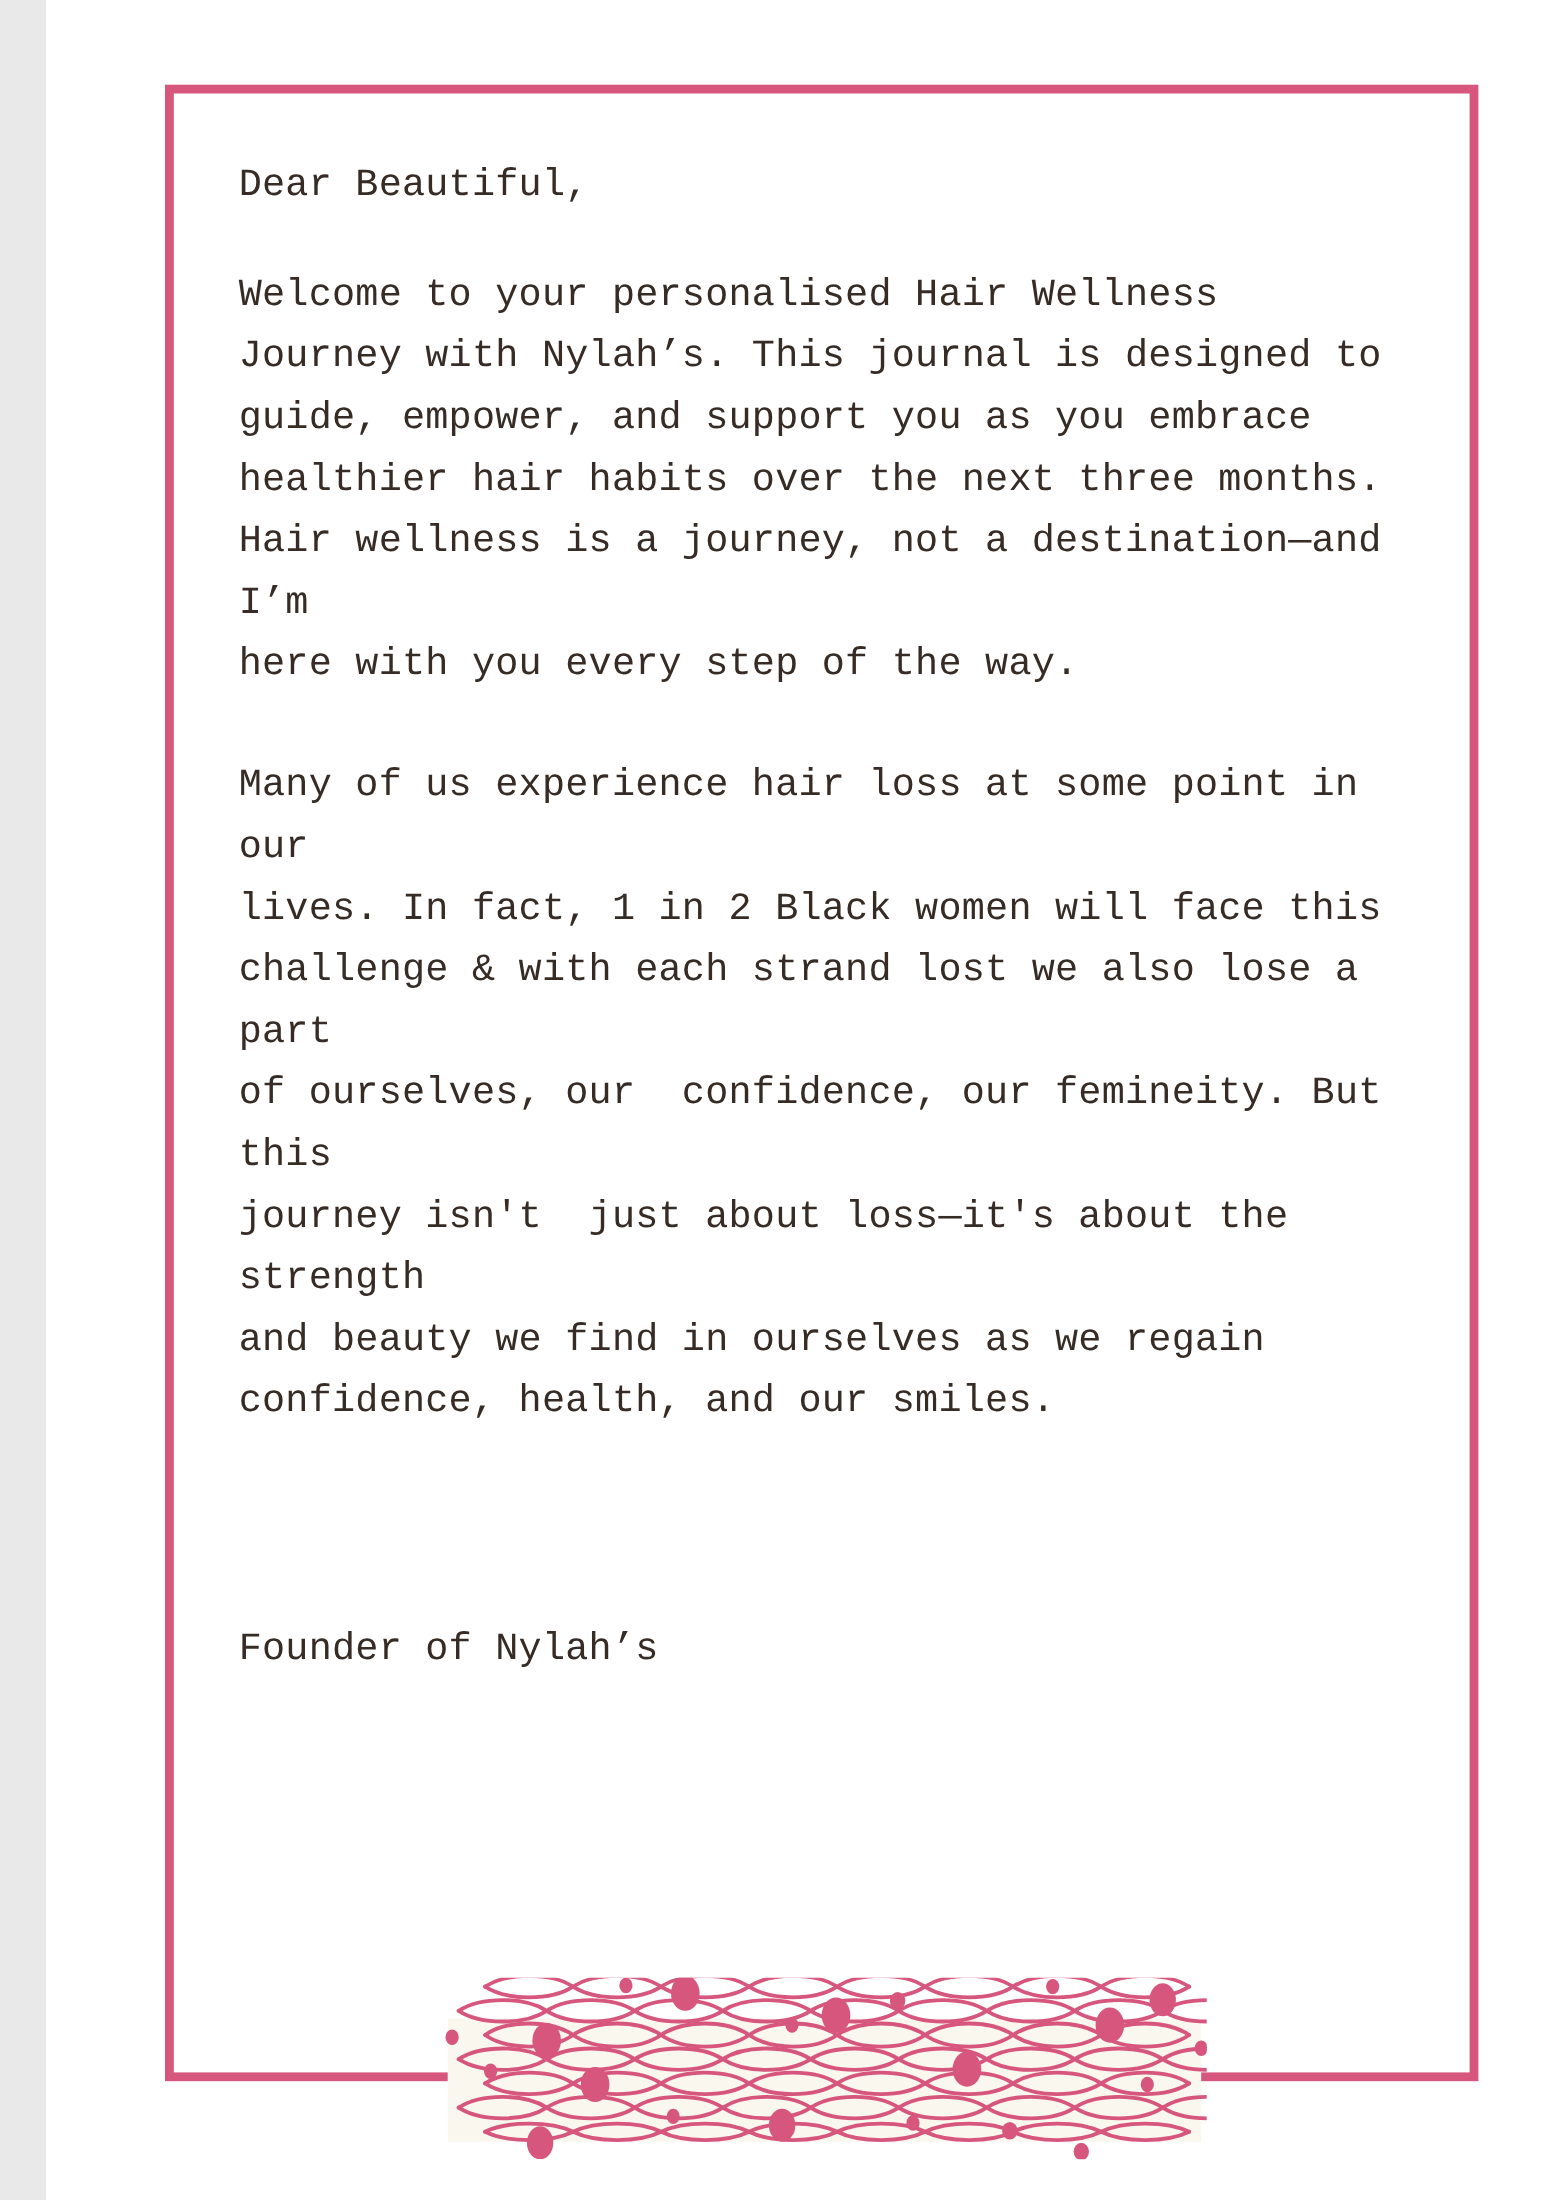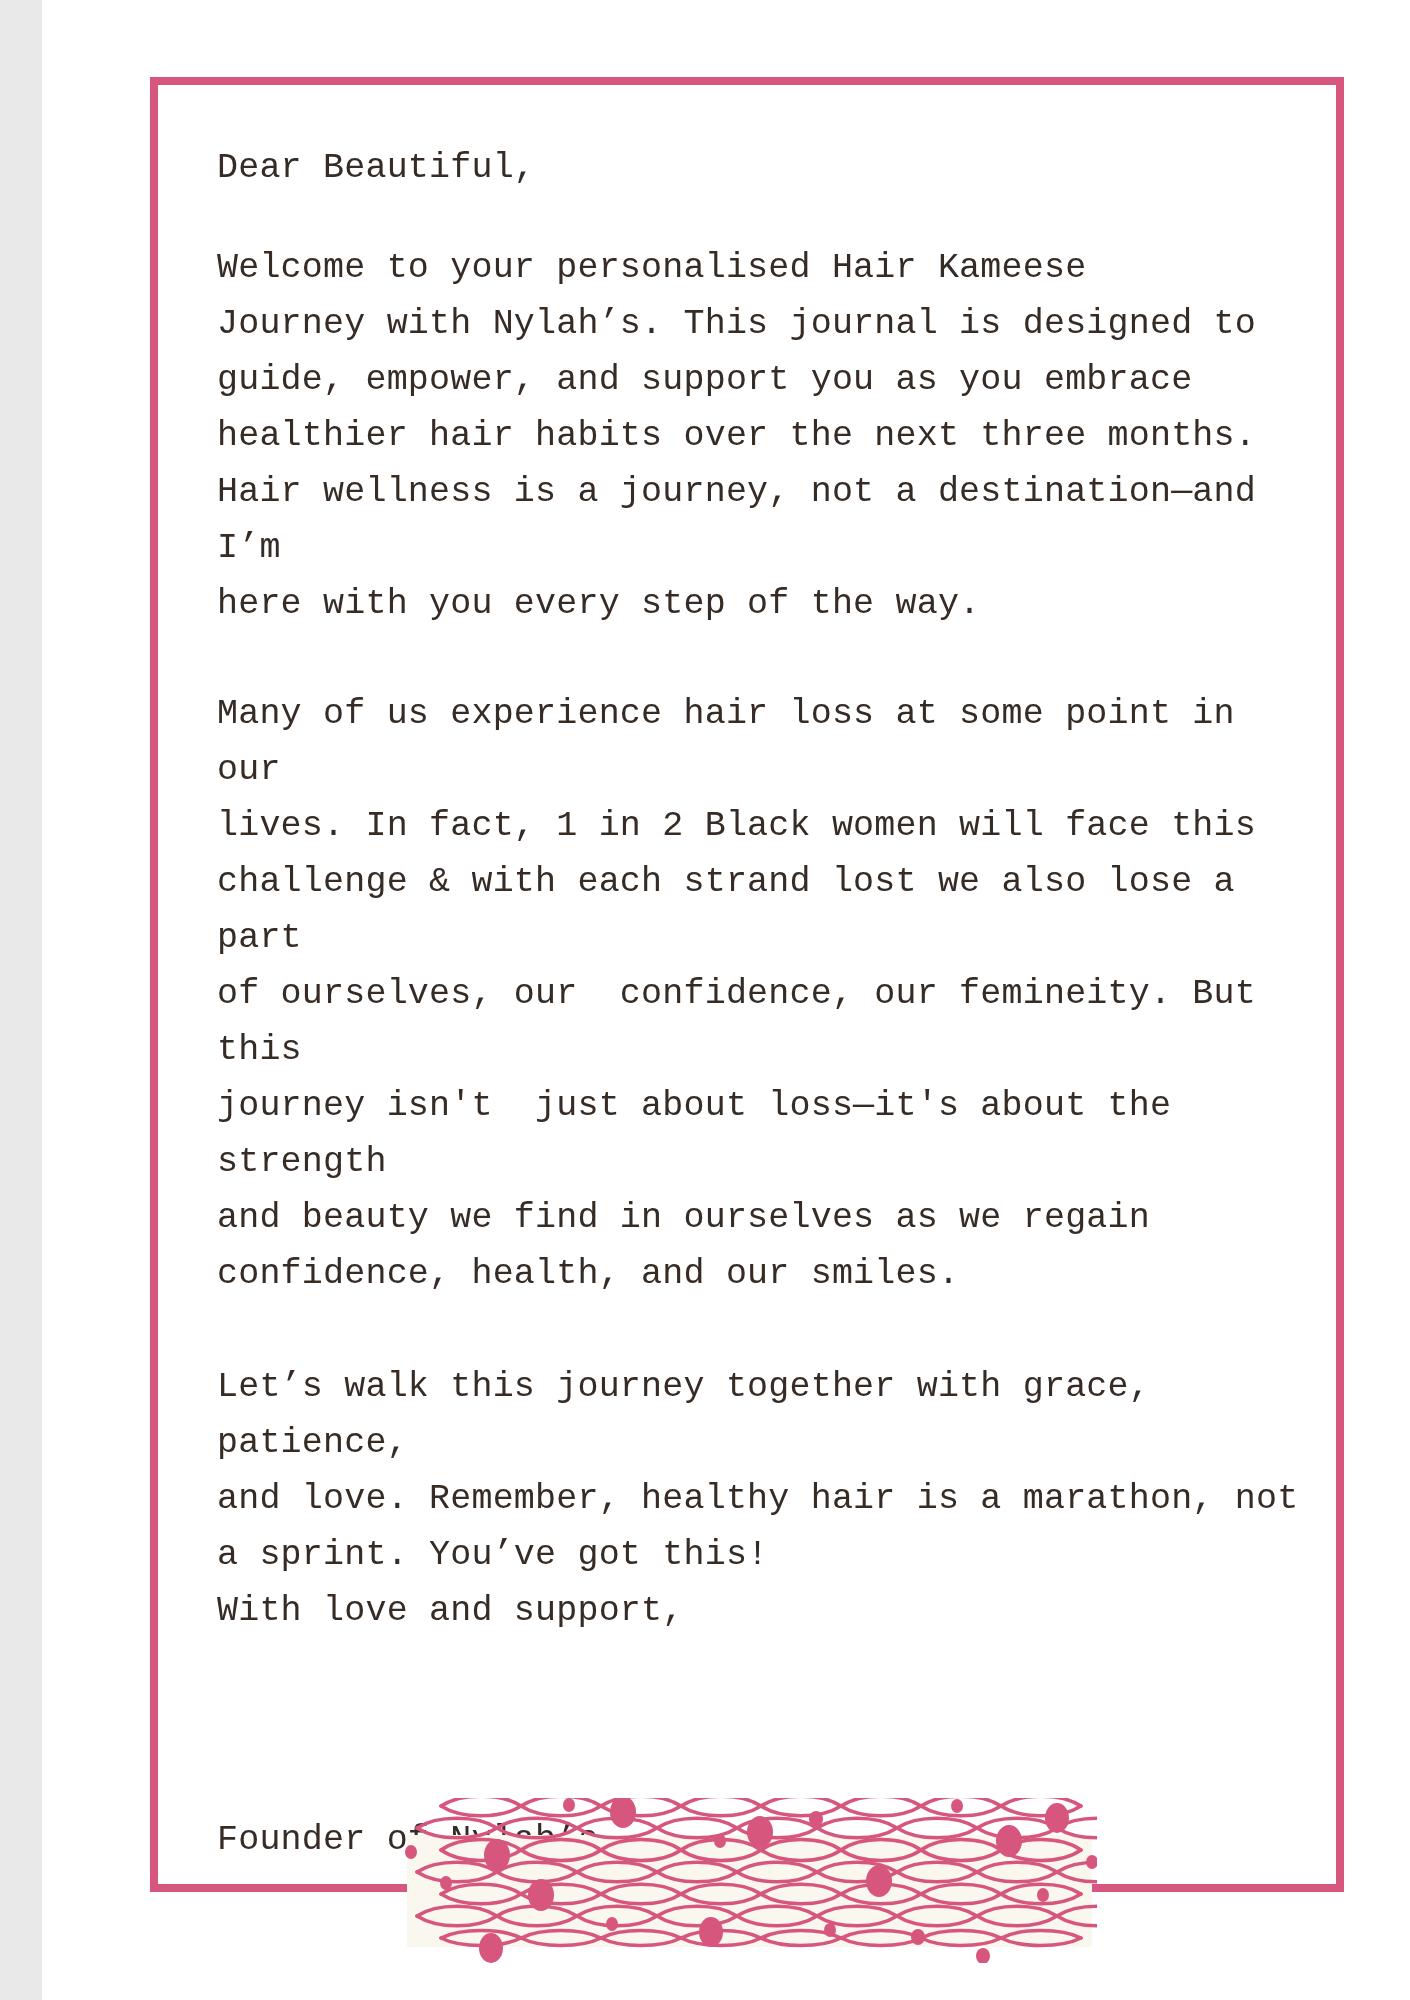--- a/index.html
+++ b/index.html
@@ -65,37 +65,33 @@
 </style>
 </head>
 <body>
 
 <div id="canvas">
 
   <div class="frame">
     <div class="letter">
       <p class="para greeting">Dear Beautiful,</p>
 
-      <p class="para p-welcome">Welcome to your personalised Hair Kameese
+      <p class="para p-welcome">Welcome to your personalised Hair Wellness
 Journey with Nylah’s. This journal is designed to
 guide, empower, and support you as you embrace
 healthier hair habits over the next three months.
 Hair wellness is a journey, not a destination—and I’m
 here with you every step of the way.</p>
       <p class="para p-hairloss">Many of us experience hair loss at some point in our
 lives. In fact, 1 in 2 Black women will face this
 challenge &amp; with each strand lost we also lose a part
 of ourselves, our  confidence, our femineity. But  this
 journey isn't  just about loss—it's about the strength
 and beauty we find in ourselves as we regain
 confidence, health, and our smiles.</p>
-      <p class="para p-closing">Let’s walk this journey together with grace, patience,
-and love. Remember, healthy hair is a marathon, not
-a sprint. You’ve got this!
-With love and support,</p>
       <p class="para signature">
         <span>Founder of Nylah’s</span>
       </p>
     </div>
   </div>
 
   <div class="waves">
     <svg viewBox="0 0 700 165" xmlns="http://www.w3.org/2000/svg">
       <rect class="panel" x="10" y="37" width="685" height="112"></rect>
 

